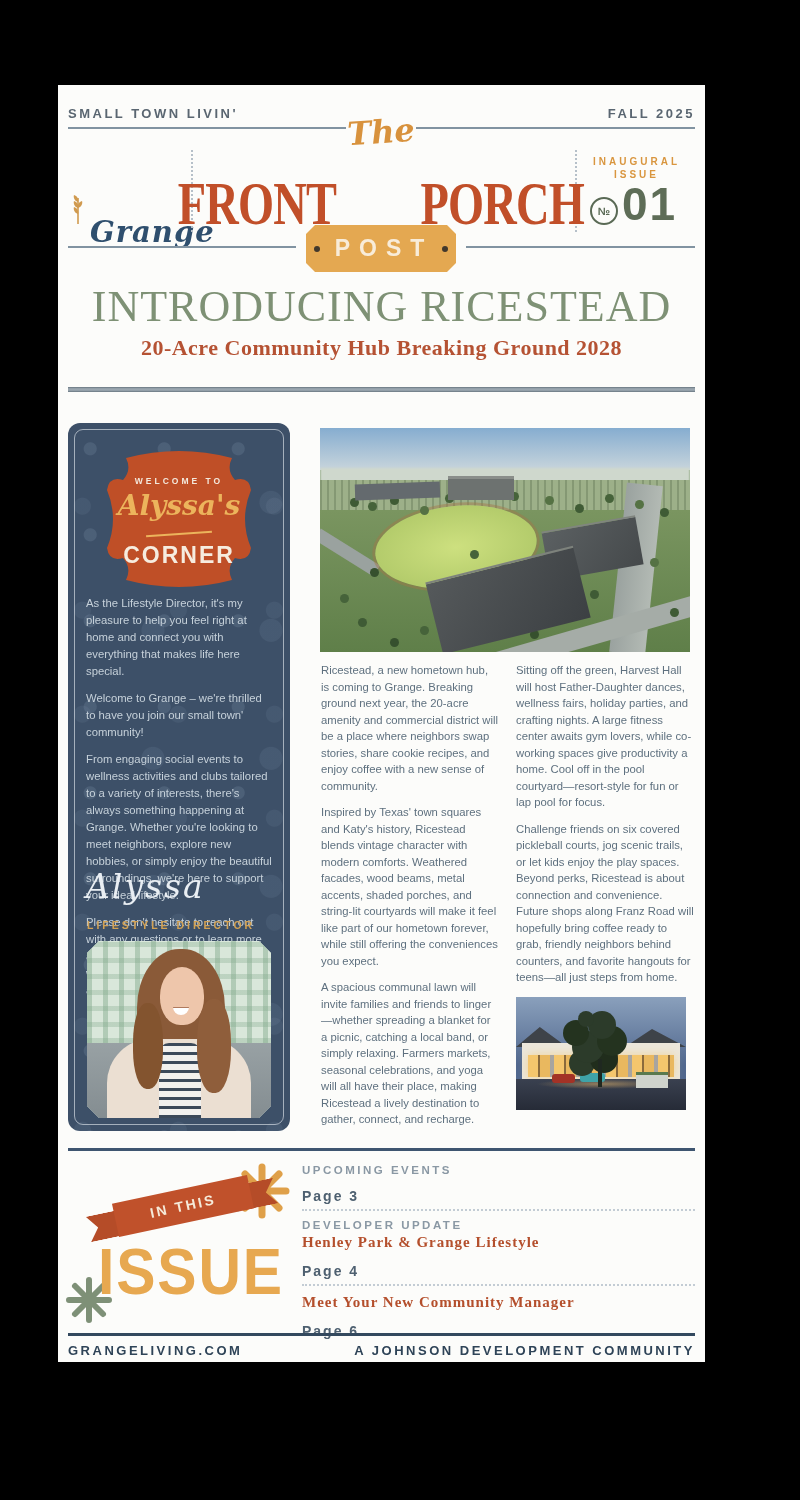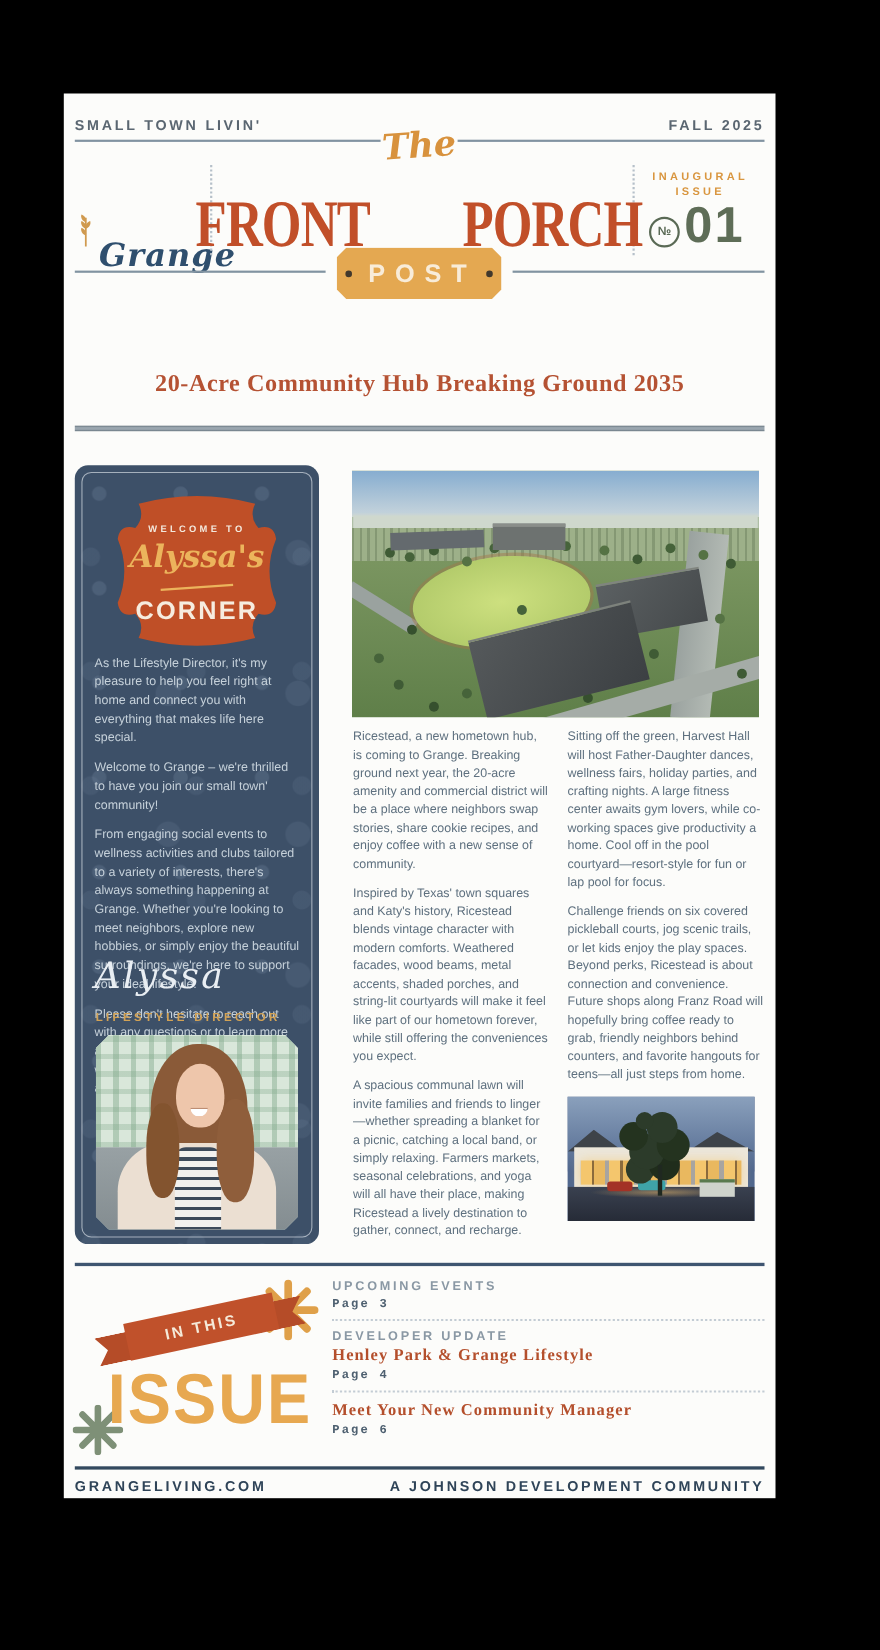--- a/index.html
+++ b/index.html
@@ -172,21 +172,21 @@
   .issue-word{left:28px;top:74px;font-size:64px;font-weight:700;color:#e7a850;letter-spacing:2px;
     transform:scaleX(.92);transform-origin:left;line-height:66px;}
   .ast{position:absolute;}
   .ast-gold{left:164px;top:-2px;width:56px;height:56px;}
   .ast-sage{left:-4px;top:112px;width:46px;height:46px;}
 
   .index-list{left:244px;top:1078px;width:393px;}
   .idx-kicker{font-size:11.5px;font-weight:600;letter-spacing:2.5px;color:#8a98a4;line-height:14px;}
   .idx-title{font-family:"Liberation Serif",serif;font-size:15px;font-weight:700;letter-spacing:1px;
     color:#b44f2c;line-height:19px;margin-top:1px;}
-  .idx-page{font-size:11px;font-weight:700;letter-spacing:2px;color:#4e6070;line-height:12px;margin-top:3px;font-family:Liberation Mono, monospace;}
+  .idx-page{font-size:14px;font-weight:700;letter-spacing:2px;color:#4e6070;line-height:12px;margin-top:13px;}
   .idx-sep{border-top:2px dotted #c3ccd4;margin:7px 0;}
 
   
   .footer-rule{left:10px;top:1248px;width:627px;height:3px;background:#33495e;}
   .footer-left{left:10px;top:1258px;font-size:13px;font-weight:700;letter-spacing:2.5px;color:#2f4458;}
   .footer-right{right:10px;top:1258px;font-size:13px;font-weight:700;letter-spacing:2.5px;color:#2f4458;}
 </style>
 </head>
 <body>
 
@@ -240,21 +240,22 @@
 
     <div class="abs issue-label">
       <div>INAUGURAL</div>
       <div>ISSUE</div>
     </div>
     <div class="abs no-circle">
       <span>№</span>
     </div>
     <div class="abs issue-number">01</div>
 
-    <div class="abs subheadline">20-Acre Community Hub Breaking Ground 2035</div>
+    <div class="abs headline">INTRODUCING RICESTEAD</div>
+    <div class="abs subheadline">20-Acre Community Hub Breaking Ground 2028</div>
     <div class="abs double-rule"></div>
 
     <div class="abs sidebar">
       <div class="sidebar-pattern"></div>
       <div class="sidebar-frame"></div>
 
       <div class="abs wb">
         <svg viewBox="0 0 150 140">
           <path fill="#bf4f27" d="M22 9 Q75 -5 128 9 Q122 21 131 31 Q145 27 147 41
             Q135 70 147 99 Q145 113 131 109 Q122 119 128 131 Q75 145 22 131

